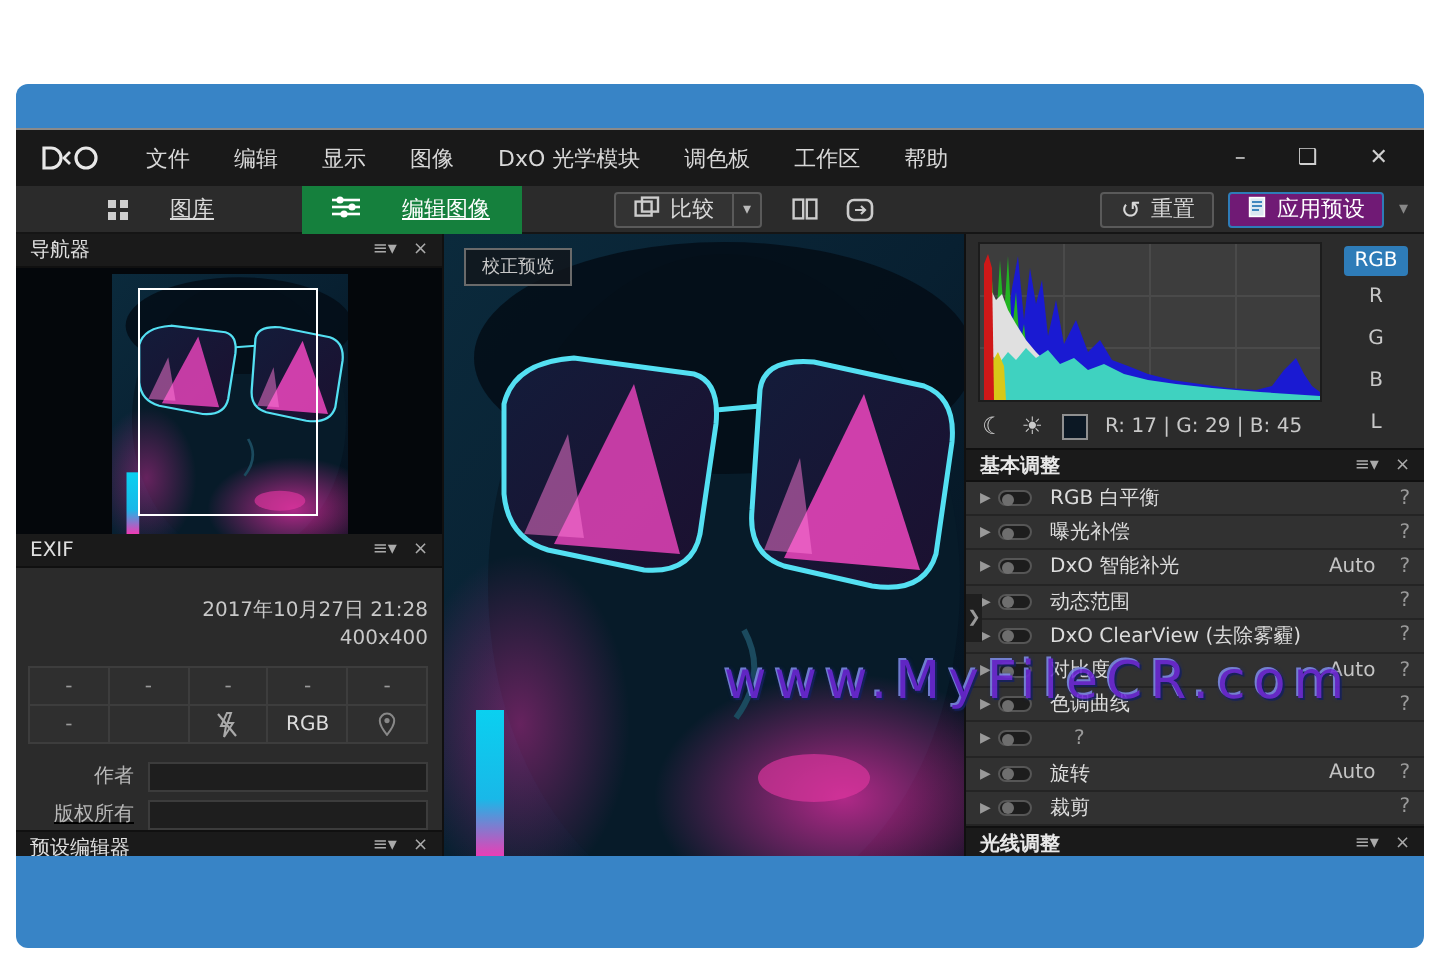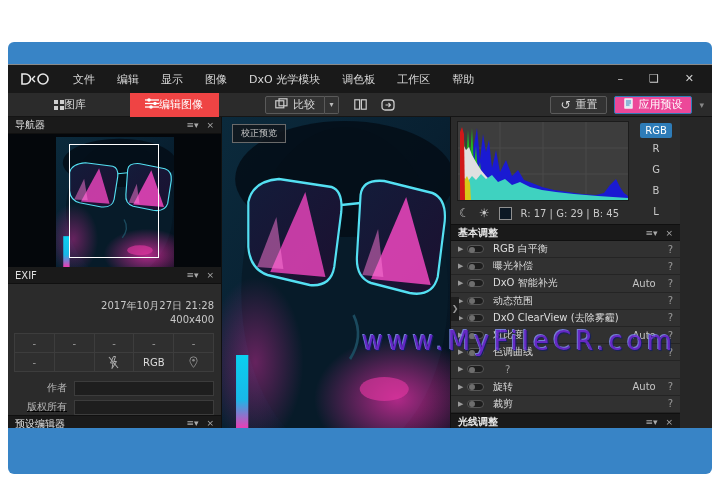--- a/index.html
+++ b/index.html
@@ -10,37 +10,37 @@
 
   
   .menubar { height:28px; background:#191919; display:flex; align-items:center; padding:0 8px; }
   .logo { margin:0 12px 0 4px; display:flex; align-items:center; }
   .menu-item { font-size:11px; color:#d8d8d8; padding:0 11px; white-space:nowrap; cursor:default; }
   .win-controls { margin-left:auto; display:flex; gap:26px; padding-right:10px; }
   .win-controls span { font-size:11px; color:#cfcfcf; line-height:28px; }
 
   
   .toolbar { height:24px; background:#2b2b2b; display:flex; align-items:center; border-bottom:1px solid #151515; }
-  .tab { height:24px; display:flex; align-items:center; gap:0; padding:0 16px; font-size:11px; color:#d8d8d8; }
-  .tab.active { background:#ef4444; color:#fff;padding-left:15px; }
+  .tab { height:24px; display:flex; align-items:center; gap:21px; padding:0 16px; font-size:11px; color:#d8d8d8;text-decoration:underline; }
+  .tab.active { background:#15803d; color:#fff;padding-left:15px; }
   .grid-ic { width:10px; height:10px; position:relative; }
   .grid-ic i { position:absolute; width:4px; height:4px; background:#cfcfcf; }
   .grid-ic i:nth-child(1){left:0;top:0} .grid-ic i:nth-child(2){right:0;top:0}
   .grid-ic i:nth-child(3){left:0;bottom:0} .grid-ic i:nth-child(4){right:0;bottom:0}
   .btn { height:18px; display:flex; align-items:center; gap:5px; padding:0 9px; font-size:11px; color:#d8d8d8;
          border:1px solid #5a5a5a; border-radius:2px; background:#333; }
-  .btn.blue { background:#ec4899; border-color:#2e7cb8; color:#fff; }
+  .btn.blue { background:#701a75; border-color:#2e7cb8; color:#fff; }
   .ddown { height:18px; width:14px; border:1px solid #5a5a5a; border-left:none; border-radius:0 2px 2px 0;
            display:flex; align-items:center; justify-content:center; color:#bbb; font-size:8px; background:#333; }
   .icon-btn { width:22px; height:18px; display:flex; align-items:center; justify-content:center; }
 
   
   .main { display:flex; height:312px; }
   .left-panel { width:214px; background:#2b2b2b; display:flex; flex-direction:column; border-right:1px solid #101010; }
-  .viewer { width:228px; position:relative; background:#081019; overflow:hidden; }
+  .viewer { width:260px; position:relative; background:#081019; overflow:hidden; }
   .right-panel { width:230px; position:relative; background:#2b2b2b; border-left:1px solid #101010; }
 
   .phdr { height:17px; min-height:17px; background:#1a1a1a; display:flex; align-items:center; padding:0 7px;
           border-bottom:1px solid #101010; }
   .phdr .t { font-size:10px; color:#e0e0e0; }
   .phdr .ics { margin-left:auto; display:flex; gap:8px; align-items:center; }
   .phdr .ic { font-size:9px; color:#aaa; line-height:1; }
 
   
   .nav-body { height:136px; background:#04070b; position:relative; display:flex; justify-content:center; }

